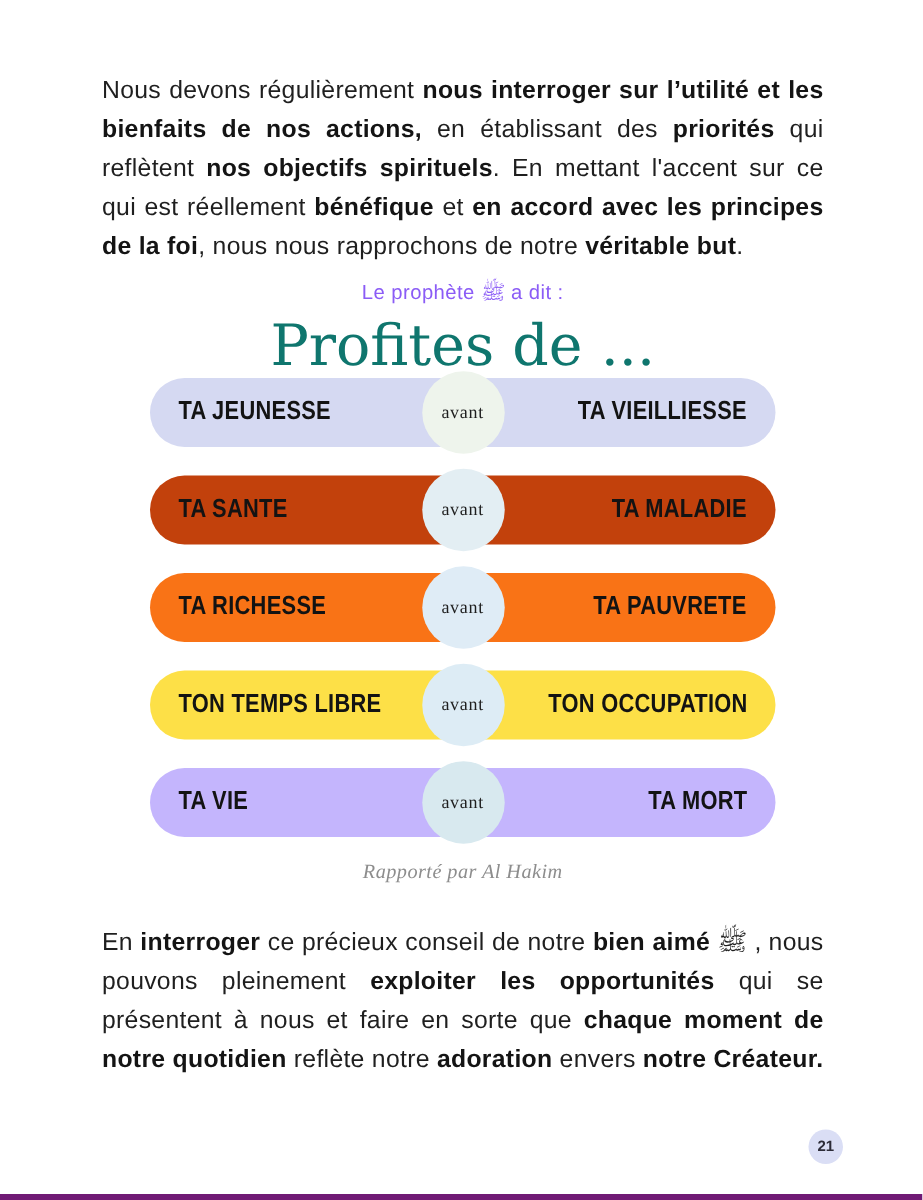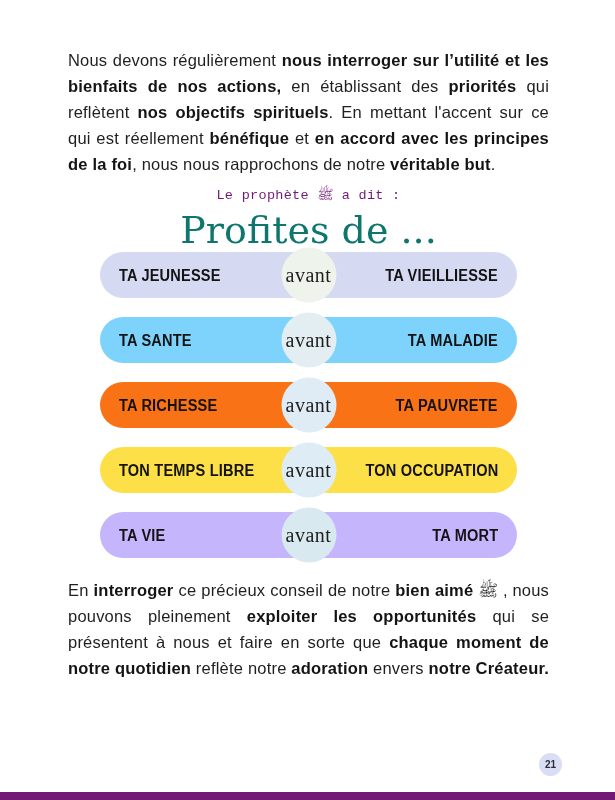--- a/index.html
+++ b/index.html
@@ -5,21 +5,21 @@
   html, body { margin: 0; padding: 0; background: #ffffff; }
   .page {
     position: relative;
     width: 615px;
     height: 800px;
     background: #ffffff;
     overflow: hidden;
     font-family: "Liberation Sans", sans-serif;
     color: #1c1c1c;
     box-sizing: border-box;
-    border-bottom: 8px solid #701a75;
+    border-bottom: 4px solid #701a75;
   }
   .content {
     position: absolute;
     left: 68px;
     top: 47px;
     width: 481px;
   }
   .para {
     margin: 0;
     font-size: 16.5px;
@@ -27,23 +27,23 @@
     text-align: justify;
     letter-spacing: 0.2px;
     color: #1f1f1f;
     font-weight: 400;
   }
   .para b { font-weight: 700; color: #141414; }
 
   .hadith-head { text-align: center; }
   .prophet-line {
     margin-top: 9px;
-    font-family: Liberation Mono, monospace;
+    font-family: Liberation Sans, sans-serif;
     font-size: 13.5px;
-    color: #701a75;
+    color: #8b5cf6;
     letter-spacing: 0.3px;
   }
   .title-script {
     margin-top: 2px;
     font-family: "DejaVu Serif", serif;
     font-size: 38px;
     line-height: 44px;
     color: #0f766e;
   }
   .title-caps {
@@ -87,21 +87,21 @@
     transform: translate(-50%, -50%);
     width: 55px;
     height: 55px;
     border-radius: 50%;
     display: flex;
     align-items: center;
     justify-content: center;
   }
   .avant-text {
     font-family: "Liberation Serif", serif;
-    font-size: 20px;
+    font-size: 12px;
     color: #1e1e1e;
     letter-spacing: 0.5px;
   }
 
   .source {
     text-align: center;
     font-family: "Liberation Serif", serif;
     font-style: italic;
     font-size: 13.5px;
     color: #8d8d8d;
@@ -141,21 +141,21 @@
     <div class="rows">
 
       <div class="row" style="background: rgb(213, 217, 242);">
         <span class="row-label left">TA JEUNESSE</span>
         <span class="avant-circle" style="background: rgb(238, 244, 236);">
           <span class="avant-text">avant</span>
         </span>
         <span class="row-label right">TA VIEILLIESSE</span>
       </div>
 
-      <div class="row" style="background: #7dd3fc;">
+      <div class="row" style="background: #c2410c;">
         <span class="row-label left">TA SANTE</span>
         <span class="avant-circle" style="background: rgb(227, 238, 243);">
           <span class="avant-text">avant</span>
         </span>
         <span class="row-label right">TA MALADIE</span>
       </div>
 
       <div class="row" style="background: #f97316;">
         <span class="row-label left">TA RICHESSE</span>
         <span class="avant-circle" style="background: rgb(223, 236, 246);">
@@ -175,19 +175,20 @@
       <div class="row" style="background: #c4b5fd;">
         <span class="row-label left">TA VIE</span>
         <span class="avant-circle" style="background: rgb(216, 233, 239);">
           <span class="avant-text">avant</span>
         </span>
         <span class="row-label right">TA MORT</span>
       </div>
 
     </div>
 
+    <div class="source">Rapporté par Al Hakim</div>
 
     <p class="para"><span>En </span><b>interroger</b><span> ce précieux conseil de notre </span><b>bien aimé</b><span> ﷺ , nous pouvons pleinement </span><b>exploiter les opportunités</b><span> qui se présentent à nous et faire en sorte que </span><b>chaque moment de notre quotidien</b><span> reflète notre </span><b>adoration</b><span> envers </span><b>notre Créateur.</b></p>
 
   </div>
 
   <div class="page-badge" style="background: rgb(218, 222, 245);">21</div>
 </div>
 
 </body></html>

